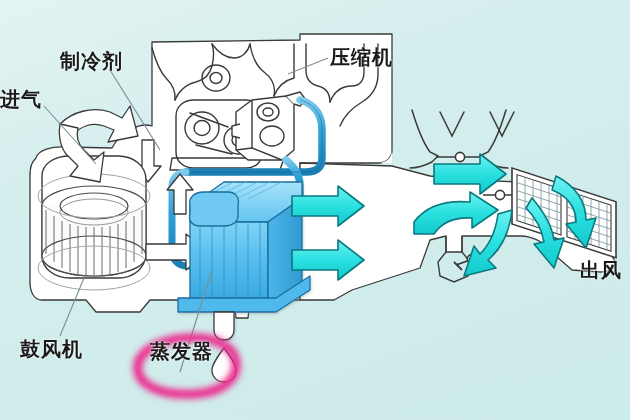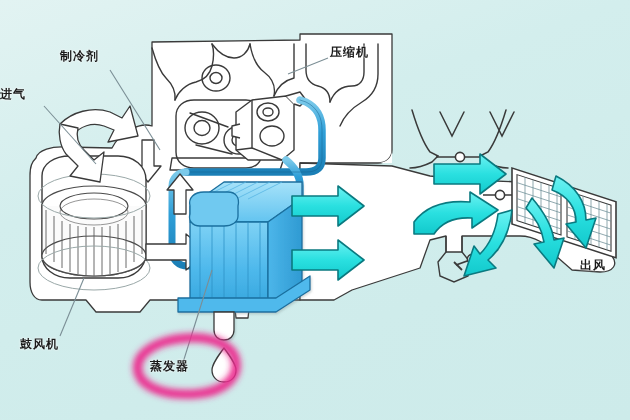--- a/index.html
+++ b/index.html
@@ -8,31 +8,31 @@
     position:relative;
     width:630px;height:420px;
     overflow:hidden;
     background:linear-gradient(160deg,#e2f3f2 0%,#d3eeed 35%,#cfeceb 70%,#cdebea 100%);
   }
   #stage svg{position:absolute;left:0;top:0;}
   .lbl{
     position:absolute;
     color:#1a1a1a;
     font-weight:700;
-    font-size:12px;
+    font-size:20px;
     letter-spacing:1px;
     white-space:nowrap;
     text-shadow:0 0 2px rgba(255,255,255,.85),0 0 3px rgba(255,255,255,.6);
     font-family:"DejaVu Sans","Liberation Sans",sans-serif;
   }
   #lbl-intake{left:0;top:86px;}
   #lbl-refrig{left:60px;top:48px;}
   #lbl-compressor{left:330px;top:44px;}
   #lbl-blower{left:20px;top:336px;}
-  #lbl-evap{left:150px;top:358px;z-index:6;}
+  #lbl-evap{left:150px;top:338px;z-index:6;}
   #lbl-outlet{left:580px;top:257px;}
 </style>
 </head>
 <body>
 
 <div id="stage">
 
   <svg width="630" height="420" viewBox="0 0 630 420">
     <defs>
       <linearGradient id="gEvapFront" x1="0" y1="0" x2="0" y2="1">

